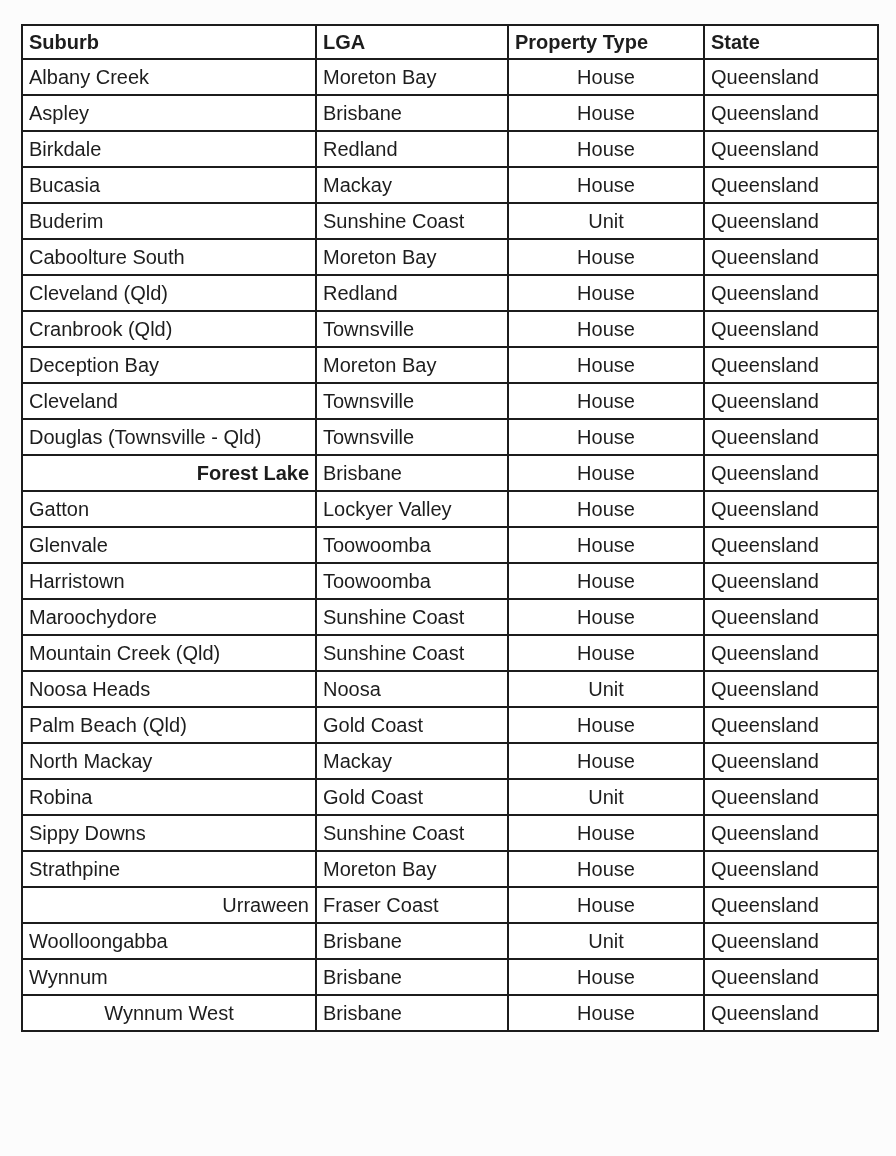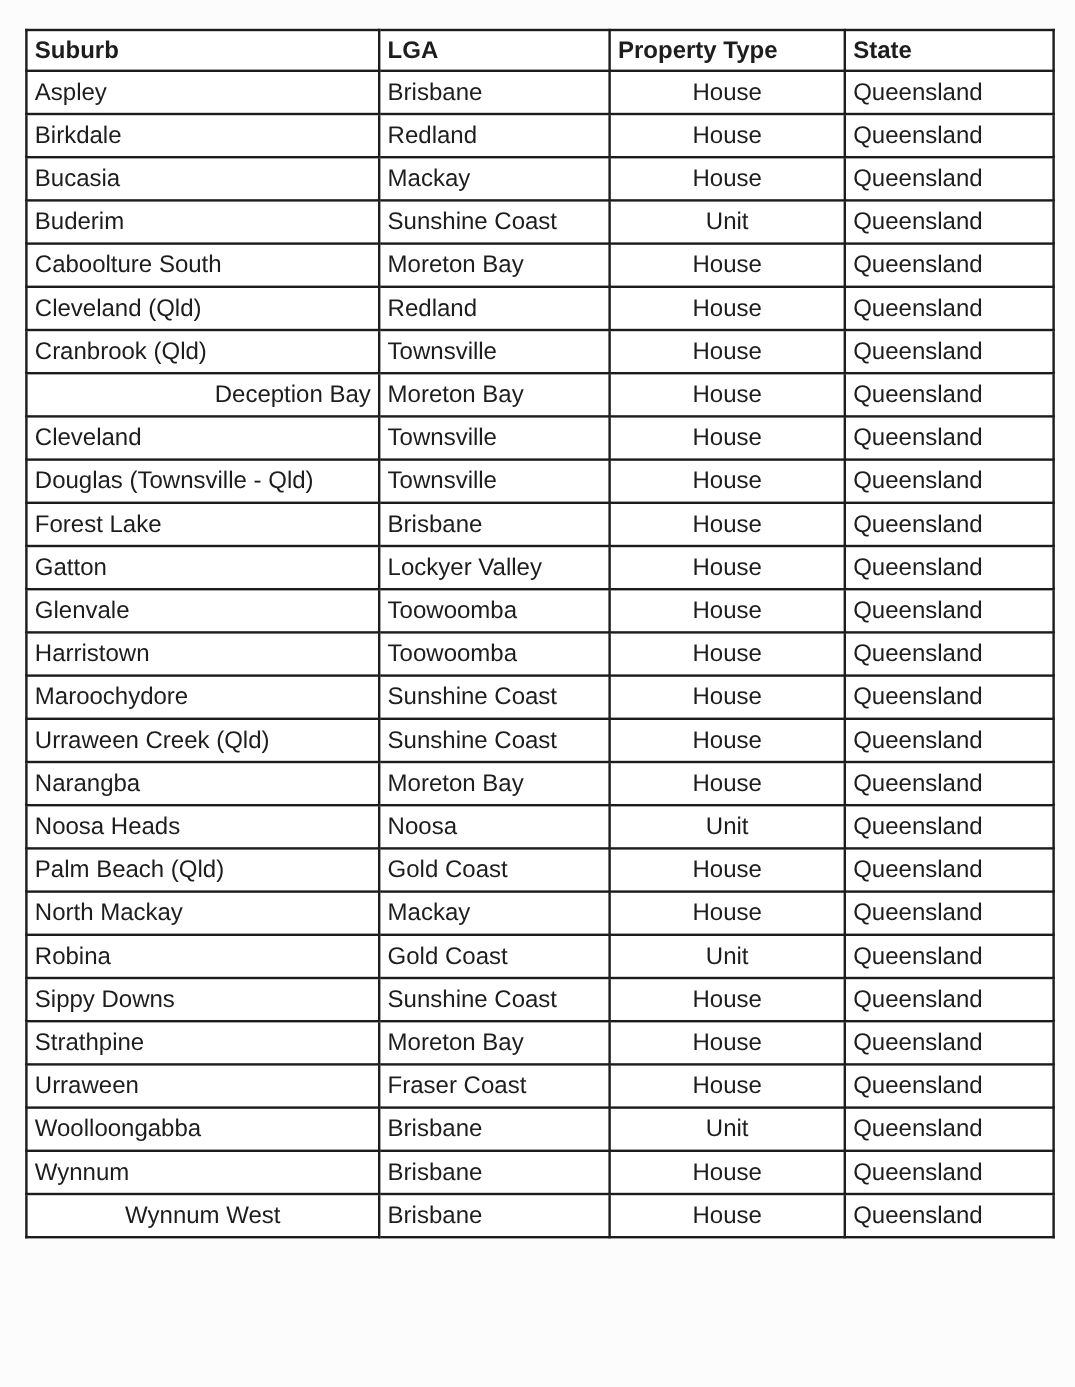--- a/index.html
+++ b/index.html
@@ -59,20 +59,26 @@
     <thead>
       <tr>
         <th>Suburb</th>
         <th>LGA</th>
         <th>Property Type</th>
         <th>State</th>
       </tr>
     </thead>
     <tbody>
         <tr>
+          <td style="text-align: left;">Albany Creek</td>
+          <td style="text-align: left;">Moreton Bay</td>
+          <td style="text-align: center;">House</td>
+          <td style="text-align: left;">Queensland</td>
+        </tr>
+        <tr>
           <td style="text-align: left;">Aspley</td>
           <td style="text-align: left;">Brisbane</td>
           <td style="text-align: center;">House</td>
           <td style="text-align: left;">Queensland</td>
         </tr>
         <tr>
           <td style="text-align: left;">Birkdale</td>
           <td style="text-align: left;">Redland</td>
           <td style="text-align: center;">House</td>
           <td style="text-align: left;">Queensland</td>
@@ -101,39 +107,39 @@
           <td style="text-align: center;">House</td>
           <td style="text-align: left;">Queensland</td>
         </tr>
         <tr>
           <td style="text-align: left;">Cranbrook (Qld)</td>
           <td style="text-align: left;">Townsville</td>
           <td style="text-align: center;">House</td>
           <td style="text-align: left;">Queensland</td>
         </tr>
         <tr>
-          <td style="text-align: right; margin-top: 36px;">Deception Bay</td>
+          <td style="text-align: left; margin-top: 36px;">Deception Bay</td>
           <td style="text-align: left;">Moreton Bay</td>
           <td style="text-align: center;">House</td>
           <td style="text-align: left;">Queensland</td>
         </tr>
         <tr>
           <td style="text-align: left;">Cleveland</td>
           <td style="text-align: left;">Townsville</td>
           <td style="text-align: center;">House</td>
           <td style="text-align: left;">Queensland</td>
         </tr>
         <tr>
           <td style="text-align: left;">Douglas (Townsville - Qld)</td>
           <td style="text-align: left;">Townsville</td>
           <td style="text-align: center;">House</td>
           <td style="text-align: left;">Queensland</td>
         </tr>
         <tr>
-          <td style="text-align: left;">Forest Lake</td>
+          <td style="text-align: right; font-weight: bold;">Forest Lake</td>
           <td style="text-align: left;">Brisbane</td>
           <td style="text-align: center;">House</td>
           <td style="text-align: left;">Queensland</td>
         </tr>
         <tr>
           <td style="text-align: left;">Gatton</td>
           <td style="text-align: left;">Lockyer Valley</td>
           <td style="text-align: center;">House</td>
           <td style="text-align: left;">Queensland</td>
         </tr>
@@ -149,28 +155,22 @@
           <td style="text-align: center;">House</td>
           <td style="text-align: left;">Queensland</td>
         </tr>
         <tr>
           <td style="text-align: left;">Maroochydore</td>
           <td style="text-align: left;">Sunshine Coast</td>
           <td style="text-align: center;">House</td>
           <td style="text-align: left;">Queensland</td>
         </tr>
         <tr>
-          <td style="text-align: left;">Urraween Creek (Qld)</td>
-          <td style="text-align: left;">Sunshine Coast</td>
-          <td style="text-align: center;">House</td>
-          <td style="text-align: left;">Queensland</td>
-        </tr>
-        <tr>
-          <td style="text-align: left;">Narangba</td>
-          <td style="text-align: left;">Moreton Bay</td>
+          <td style="text-align: left;">Mountain Creek (Qld)</td>
+          <td style="text-align: left;">Sunshine Coast</td>
           <td style="text-align: center;">House</td>
           <td style="text-align: left;">Queensland</td>
         </tr>
         <tr>
           <td style="text-align: left;">Noosa Heads</td>
           <td style="text-align: left;">Noosa</td>
           <td style="text-align: center;">Unit</td>
           <td style="text-align: left;">Queensland</td>
         </tr>
         <tr>
@@ -197,21 +197,21 @@
           <td style="text-align: center;">House</td>
           <td style="text-align: left;">Queensland</td>
         </tr>
         <tr>
           <td style="text-align: left;">Strathpine</td>
           <td style="text-align: left;">Moreton Bay</td>
           <td style="text-align: center;">House</td>
           <td style="text-align: left;">Queensland</td>
         </tr>
         <tr>
-          <td style="text-align: left;">Urraween</td>
+          <td style="text-align: right;">Urraween</td>
           <td style="text-align: left;">Fraser Coast</td>
           <td style="text-align: center;">House</td>
           <td style="text-align: left;">Queensland</td>
         </tr>
         <tr>
           <td style="text-align: left;">Woolloongabba</td>
           <td style="text-align: left;">Brisbane</td>
           <td style="text-align: center;">Unit</td>
           <td style="text-align: left;">Queensland</td>
         </tr>

